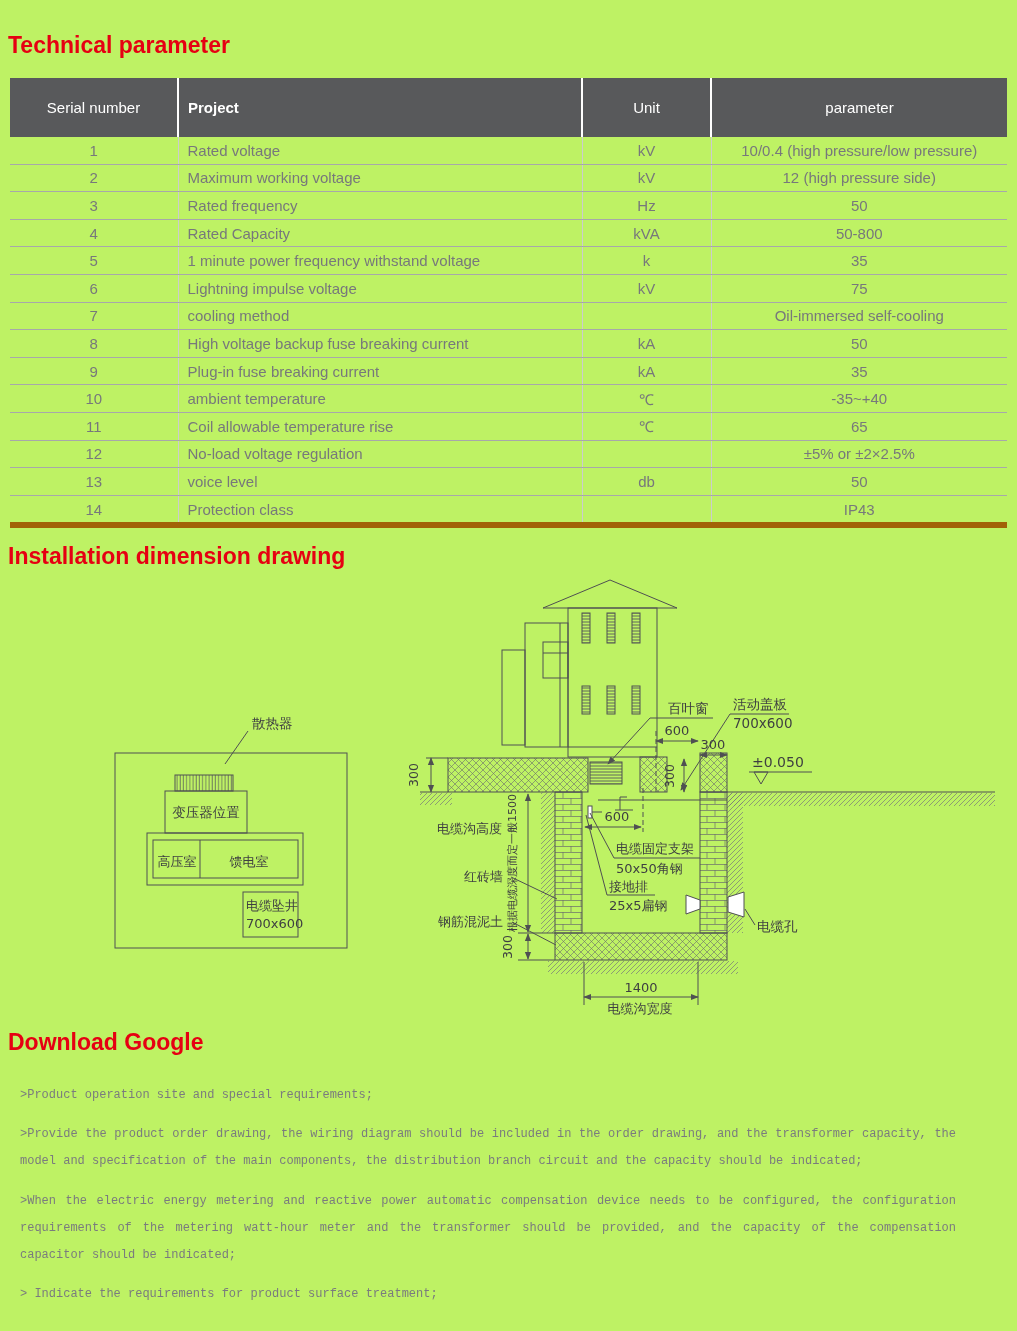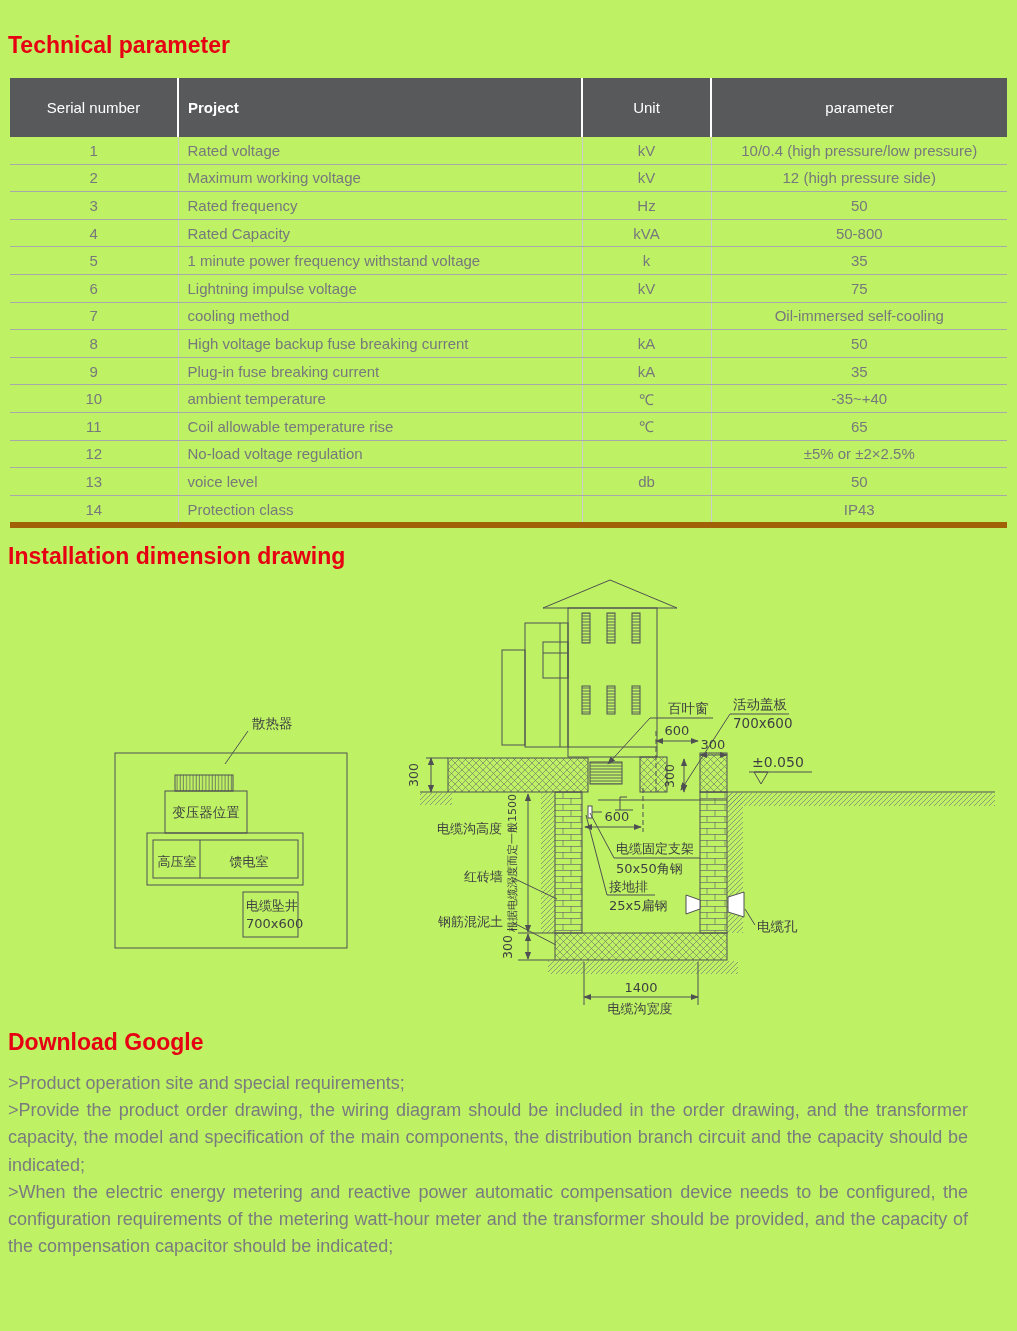--- a/index.html
+++ b/index.html
@@ -18,22 +18,22 @@
   .tbl th.c2{width:95px;}
   .tbl td{height:26.6px;border-bottom:1px solid #a7a8aa;text-align:center;padding:0;}
   .tbl td+td{border-left:1px solid #cbccce;}
   .tbl td.col1{text-align:left;padding-left:9px;margin-top:9px;}
   .tbl tbody tr:last-child td{border-bottom:6px solid #a16207;}
   
   .draw{position:absolute;}
   .draw text{font-family:"DejaVu Sans",sans-serif;fill:#3e3f41;stroke:none;}
   
   .notes{position:absolute;left:8px;top:1070px;width:960px;}
-  .notes p{margin:0;font-size:18px;line-height:27.2px;color:#7a7b7e;text-align:justify;
-           font-family:Liberation Sans, sans-serif;}
+  .notes p{margin:12px;font-size:12px;line-height:27.2px;color:#7a7b7e;text-align:justify;
+           font-family:Liberation Mono, monospace;}
 </style>
 </head>
 <body>
 
 <div class="page">
 
   <h2 class="hd" style="top:32px">Technical parameter</h2>
 
   <table class="tbl">
     <thead>
@@ -280,15 +280,16 @@
     <text x="640" y="1013" font-size="13" text-anchor="middle">电缆沟宽度</text>
     <text x="757" y="931" font-size="13.5">电缆孔</text>
   </svg>
 
   <h2 class="hd" style="top:1029px">Download Google</h2>
 
   <div class="notes">
       <p>&gt;Product operation site and special requirements;</p>
       <p>&gt;Provide the product order drawing, the wiring diagram should be included in the order drawing, and the transformer capacity, the model and specification of the main components, the distribution branch circuit and the capacity should be indicated;</p>
       <p>&gt;When the electric energy metering and reactive power automatic compensation device needs to be configured, the configuration requirements of the metering watt-hour meter and the transformer should be provided, and the capacity of the compensation capacitor should be indicated;</p>
+      <p>&gt; Indicate the requirements for product surface treatment;</p>
     </div>
 
 </div>
 
 </body></html>

